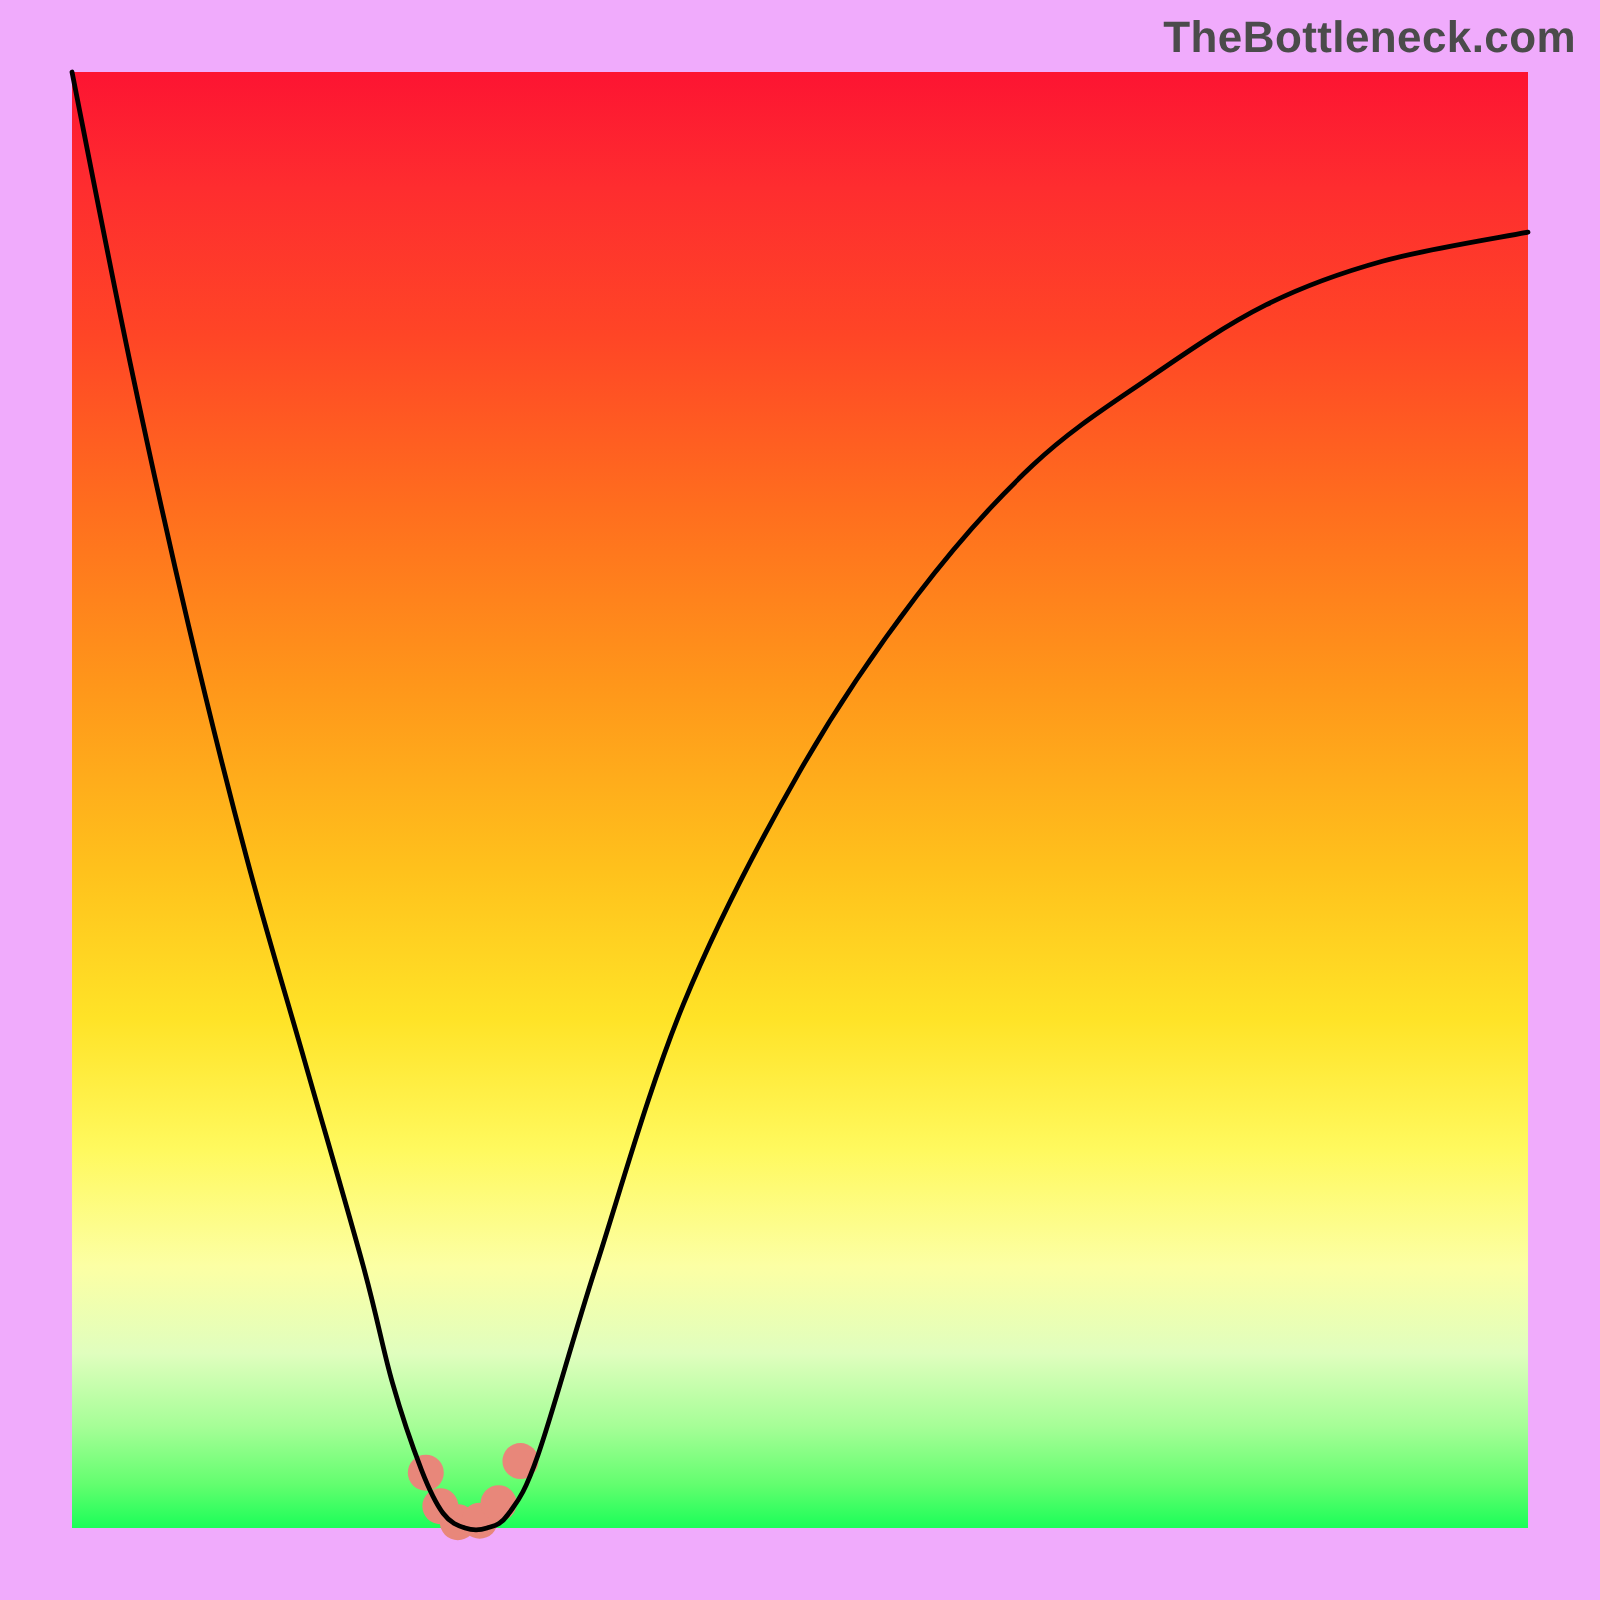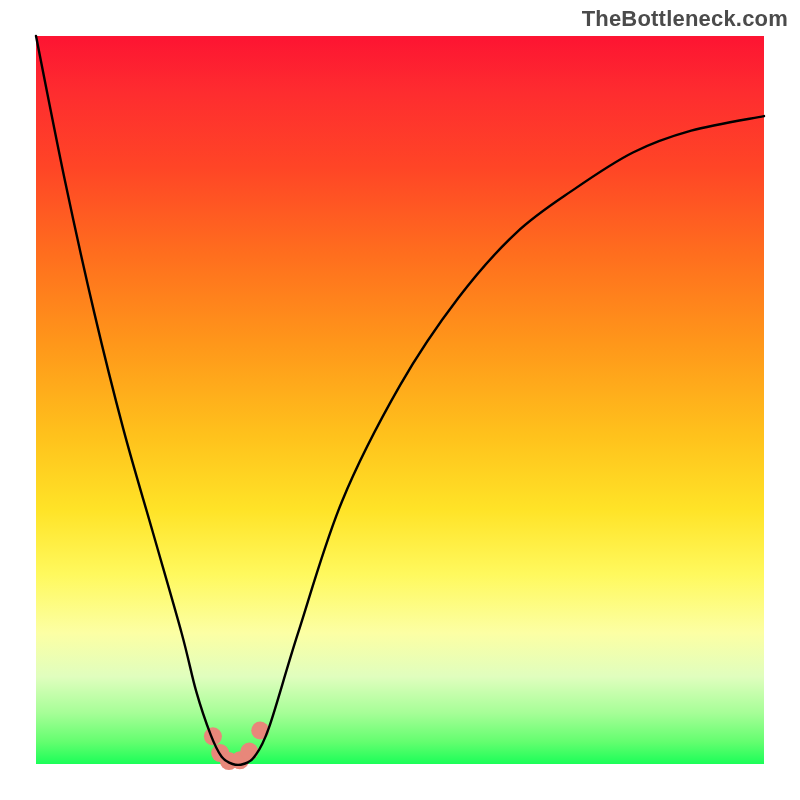--- a/index.html
+++ b/index.html
@@ -8,21 +8,21 @@
     width: 800px;
     height: 800px;
     overflow: hidden;
     font-family: Arial, Helvetica, sans-serif;
     background: #000;
   }
   .outer {
     position: relative;
     width: 800px;
     height: 800px;
-    background: #ffffff;
+    background: #f0abfc;
   }
   .watermark {
     position: absolute;
     top: 6px;
     right: 12px;
     font-size: 22px;
     font-weight: 600;
     color: #4b4b4b;
     letter-spacing: 0.2px;
     z-index: 50;

